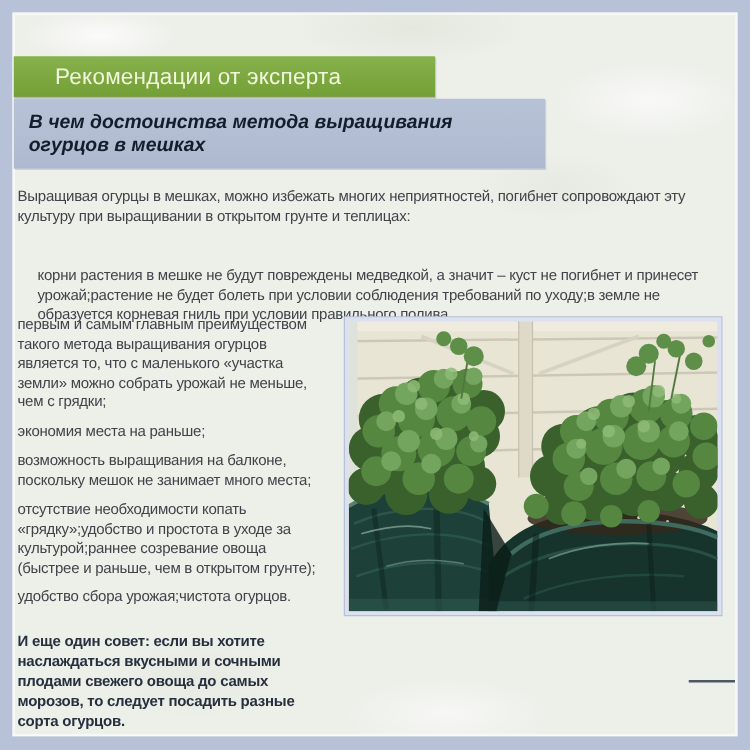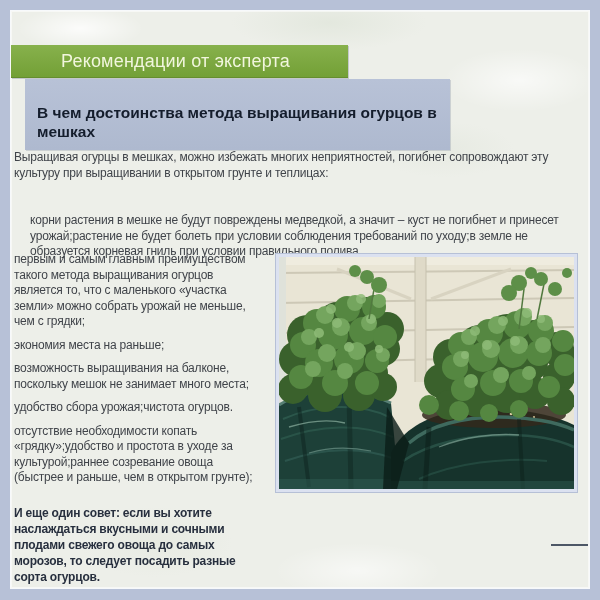--- a/index.html
+++ b/index.html
@@ -23,27 +23,28 @@
     box-shadow:inset 0 0 0 1px rgba(255,255,255,.55);
   }
   .header-bar{
     position:absolute;left:0;top:34px;width:337px;height:32px;
     background:linear-gradient(#87b14c,#73a036);
     border-bottom:1px solid #648e2e;
     box-shadow:1px 1px 0 rgba(120,130,150,.35);
   }
   .header-bar span{
     display:block;padding-left:33px;line-height:32px;
-    font-size:18px;color:#f1f6dd;letter-spacing:.2px;margin-left:17px;
+    font-size:18px;color:#f1f6dd;letter-spacing:.2px;
   }
   .subtitle-box{
-    position:absolute;left:14px;top:68px;width:403px;height:47px;
-    padding:24px 10px 0 12px;
+    position:absolute;left:0;top:68px;width:403px;height:47px;
+    padding:9px 10px 0 12px;
     background:linear-gradient(#b8c2d7,#aeb9cf);
     box-shadow:1px 1px 0 rgba(130,140,160,.3);
+    font-style:italic;
   }
   .subtitle-box span{
     font-size:15.5px;font-weight:bold;color:#141d2c;line-height:19px;
   }
   .txt{
     position:absolute;margin:0;color:#40444a;
     font-size:12px;line-height:15.5px;letter-spacing:-0.2px;
   }
   .intro{left:3px;top:139px;width:575px;}
   .benefits{left:3px;top:186px;width:575px;}
@@ -79,22 +80,22 @@
     <p class="txt intro">Выращивая огурцы в мешках, можно избежать многих неприятностей, погибнет сопровождают эту культуру при выращивании в открытом грунте и теплицах:</p>
 
     <div class="txt benefits">
       <p>корни растения в мешке не будут повреждены медведкой, а значит – куст не погибнет и принесет урожай;растение не будет болеть при условии соблюдения требований по уходу;в земле не образуется корневая гниль при условии правильного полива.</p>
     </div>
 
     <div class="left-col">
       <p>первым и самым главным преимуществом такого метода выращивания огурцов является то, что с маленького «участка земли» можно собрать урожай не меньше, чем с грядки;</p>
       <p>экономия места на раньше;</p>
       <p>возможность выращивания на балконе, поскольку мешок не занимает много места;</p>
+      <p>отсутствие необходимости копать «грядку»;удобство и простота в уходе за культурой;раннее созревание овоща (быстрее и раньше, чем в открытом грунте);</p>
       <p>удобство сбора урожая;чистота огурцов.</p>
-      <p>отсутствие необходимости копать «грядку»;удобство и простота в уходе за культурой;раннее созревание овоща (быстрее и раньше, чем в открытом грунте);</p>
     </div>
 
     <p class="txt tip">И еще один совет: если вы хотите наслаждаться вкусными и сочными плодами свежего овоща до самых морозов, то следует посадить разные сорта огурцов.</p>
 
     <div class="photo">
       <svg viewBox="0 0 295 232" preserveAspectRatio="none">
 
         <g>
           <rect x="0" y="0" width="295" height="232" fill="#e9e5d5"></rect>
           <rect x="0" y="0" width="295" height="8" fill="#efecdf"></rect>

